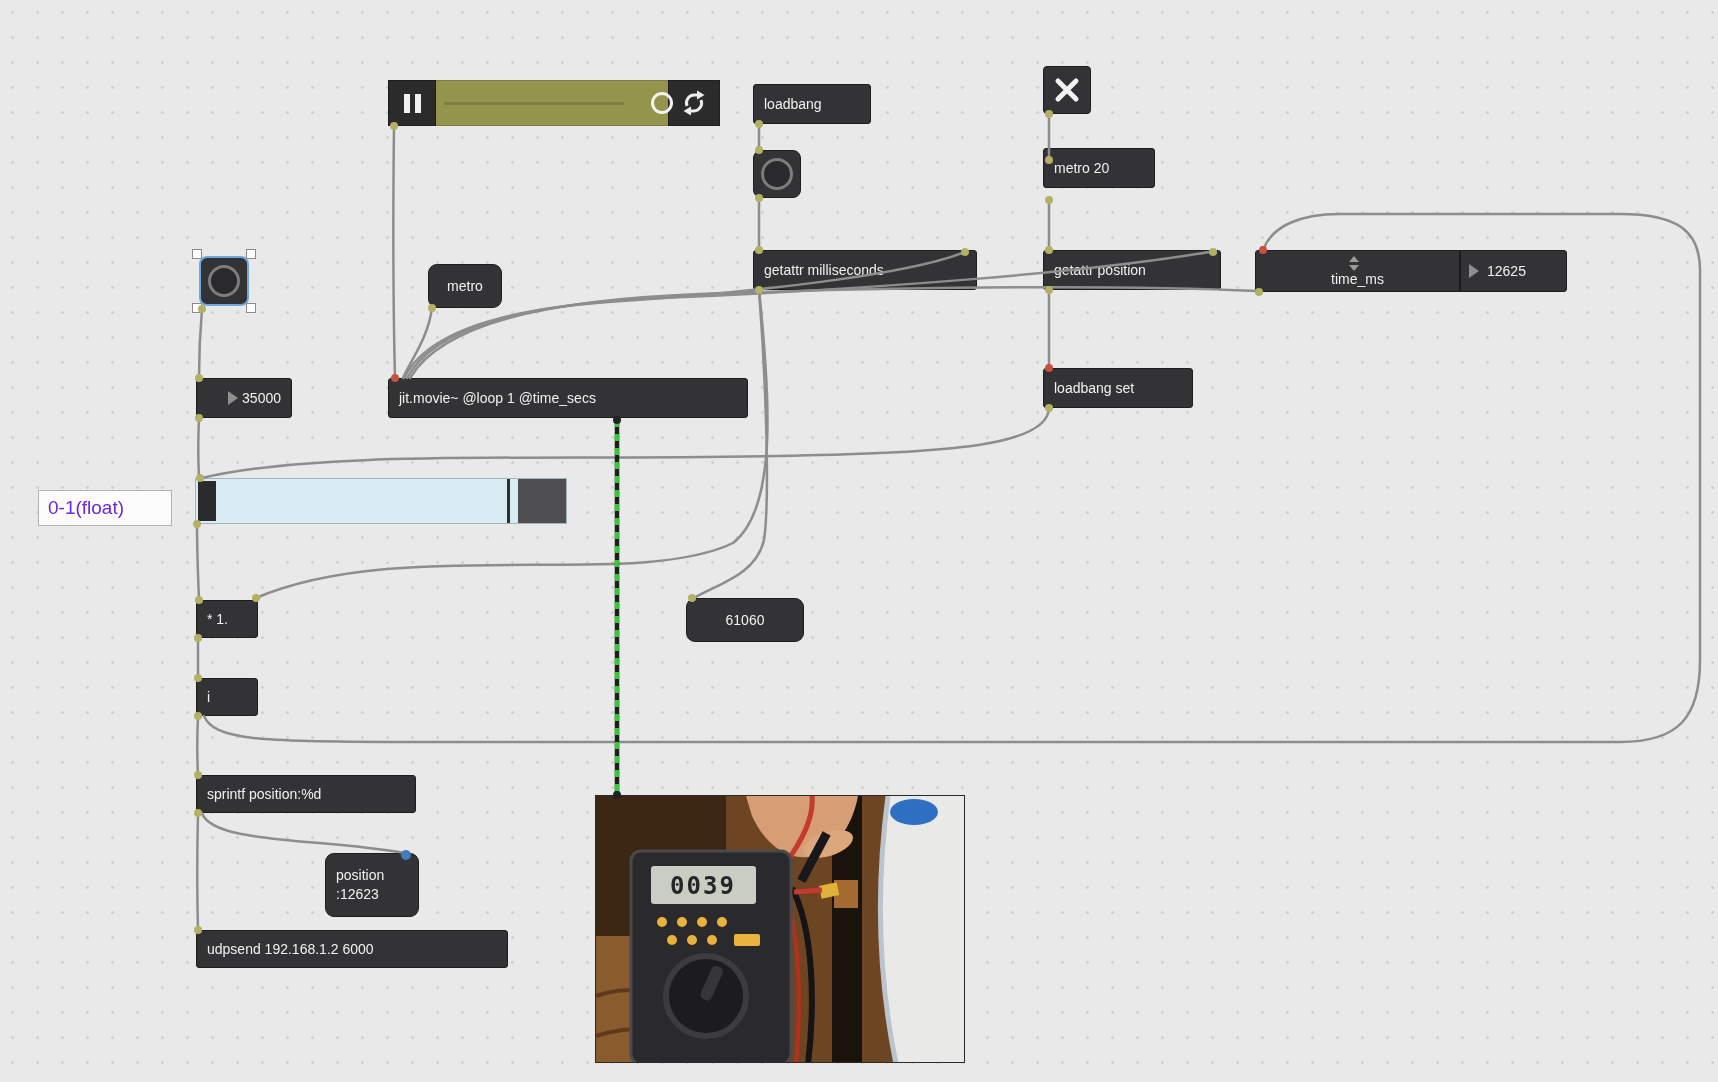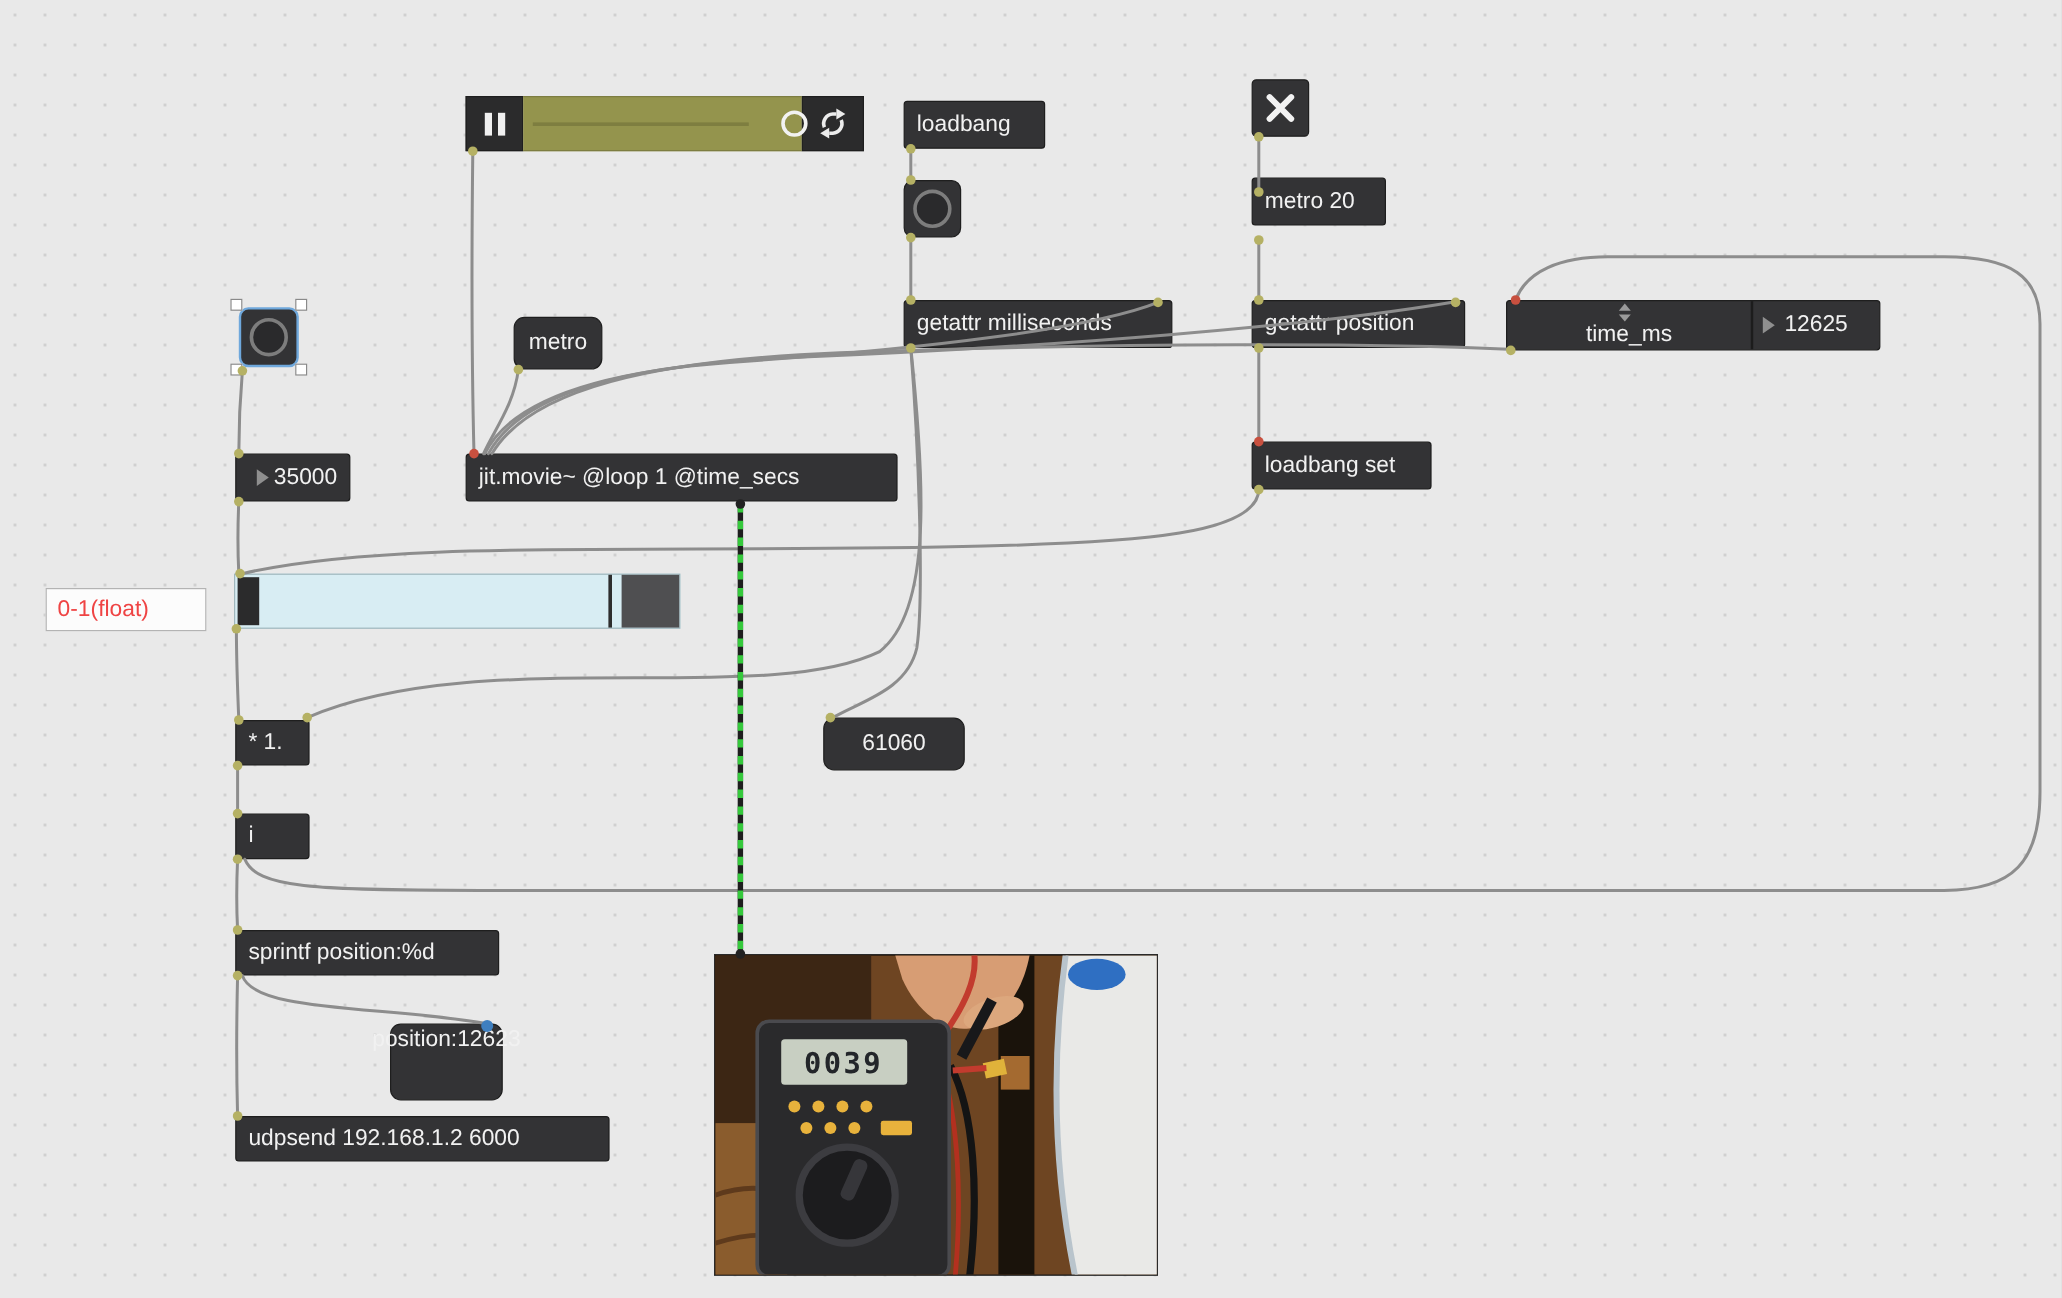--- a/index.html
+++ b/index.html
@@ -5,42 +5,42 @@
   html,body{margin:0;padding:0;background:#dcdcdc;}
   .canvas{
     position:relative;width:1718px;height:1082px;overflow:hidden;
     background-color:#e9e9e9;
     background-image:radial-gradient(circle,#d0d0d0 1.3px,transparent 1.5px);
     background-size:25px 25px;
     font-family:"Liberation Sans",sans-serif;
   }
   .obj{
     position:absolute;background:#333335;color:#f1f1f1;
-    font-size:19px;display:flex;align-items:center;
+    font-size:14px;display:flex;align-items:center;
     padding:0 10px;border-radius:3px;border:1px solid #1e1e1e;
     box-sizing:border-box;white-space:nowrap;z-index:10;
   }
   .msg{border-radius:9px;}
   .tri{
     width:0;height:0;border-top:7px solid transparent;border-bottom:7px solid transparent;
     border-left:10px solid #8f8f8f;margin-right:8px;flex:0 0 auto;
   }
   .updown{display:flex;flex-direction:column;justify-content:center;margin-right:7px;}
   .updown .u{width:0;height:0;border-left:5px solid transparent;border-right:5px solid transparent;border-bottom:6px solid #9a9a9a;margin-bottom:3px;}
   .updown .d{width:0;height:0;border-left:5px solid transparent;border-right:5px solid transparent;border-top:6px solid #9a9a9a;}
   .divider{position:absolute;top:0;bottom:0;width:2px;background:#1c1c1c;}
   .bangbox{
     position:absolute;background:#333335;border:1px solid #1e1e1e;border-radius:8px;
     display:flex;align-items:center;justify-content:center;box-sizing:border-box;z-index:10;
   }
   .bangcircle{width:26px;height:26px;border-radius:50%;border:3px solid #7d7d7d;background:#2a2a2c;}
   .handle{position:absolute;width:10px;height:10px;background:#ffffff;border:1px solid #8a8a8a;box-sizing:border-box;z-index:12;}
   .cords{position:absolute;left:0;top:0;z-index:30;pointer-events:none;}
   .comment{
-    position:absolute;background:#fcfcfc;border:1px solid #b3b3b3;color:#ef4444;
+    position:absolute;background:#fcfcfc;border:1px solid #b3b3b3;color:#6d28d9;
     font-size:19px;display:flex;align-items:center;padding:0 9px;box-sizing:border-box;z-index:10;
   }
   .pwin{position:absolute;z-index:8;border:1px solid #2a2a2a;box-sizing:border-box;overflow:hidden;background:#000;}
 </style>
 </head>
 <body>
 
 <div class="canvas">
 
   <div style="position:absolute;left:388px;top:80px;width:332px;height:46px;z-index:10;display:flex;">
@@ -145,21 +145,21 @@
   </div>
 
   <div class="obj" style="left:196px;top:678px;width:62px;height:38px;">
     <span>i</span>
   </div>
 
   <div class="obj" style="left:196px;top:775px;width:220px;height:38px;">
     <span>sprintf position:%d</span>
   </div>
 
-  <div class="obj msg" style="left:325px;top:853px;width:94px;height:64px;flex-direction:row;align-items:flex-start;justify-content:center;line-height:1.35;">
+  <div class="obj msg" style="left:325px;top:853px;width:94px;height:64px;flex-direction:column;align-items:flex-start;justify-content:center;line-height:1.35;">
     <span>position</span>
     <span>:12623</span>
   </div>
 
   <div class="obj" style="left:196px;top:930px;width:312px;height:38px;">
     <span>udpsend 192.168.1.2 6000</span>
   </div>
 
   <div class="obj msg" style="left:686px;top:598px;width:118px;height:44px;justify-content:center;">
     <span>61060</span>

